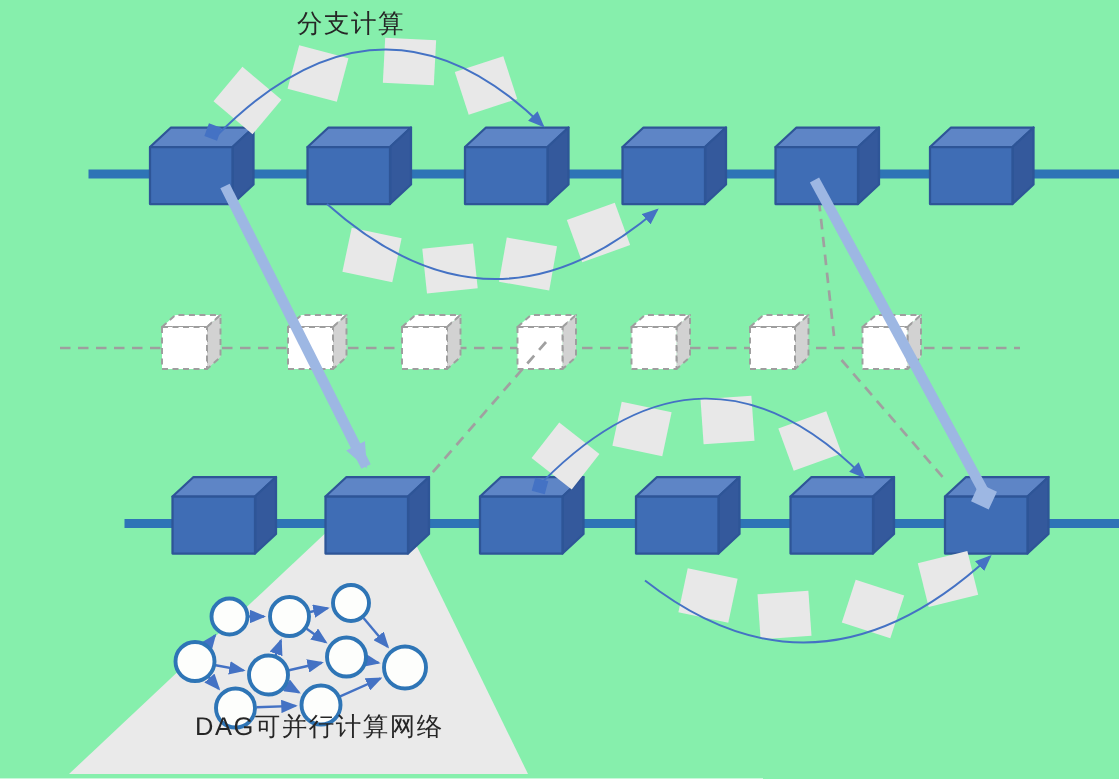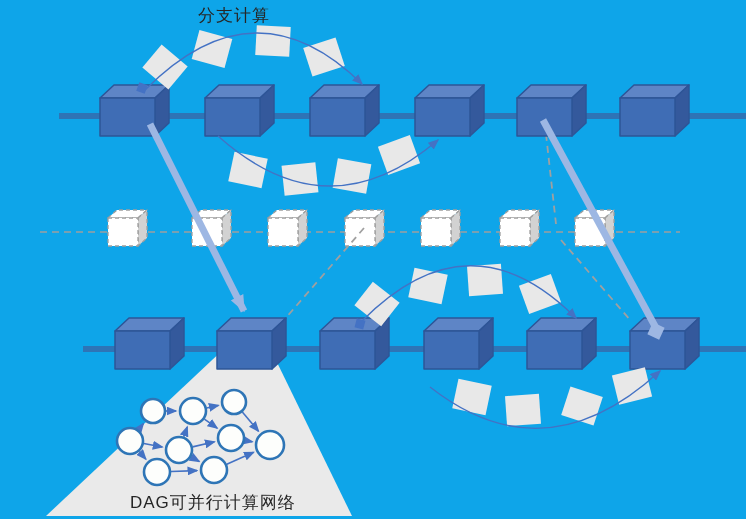--- a/index.html
+++ b/index.html
@@ -1,21 +1,21 @@
 <!DOCTYPE html>
 <html><head>
 <meta charset="utf-8">
 <style>
   html,body{margin:0;padding:0;background:#ffffff;}
   body{font-family:"Liberation Sans","DejaVu Sans",sans-serif;}
-  .stage{position:relative;width:746px;height:519px;background:#0ea5e9;overflow:hidden;}
+  .stage{position:relative;width:746px;height:519px;background:#86efac;overflow:hidden;}
   .stage svg{position:absolute;left:0;top:0;}
   .lbl{position:absolute;color:#262626;font-size:17px;letter-spacing:1px;white-space:nowrap;}
   .lbl-top{left:198px;top:4px;}
-  .lbl-bottom{left:130px;top:491px;}
+  .lbl-bottom{left:130px;top:473px;}
 </style>
 </head>
 <body>
 
 <div class="stage">
   <svg width="746" height="519" viewBox="0 0 746 519">
       <defs>
         <marker id="arr" markerUnits="userSpaceOnUse" markerWidth="11" markerHeight="9" refX="9.5" refY="4.5" orient="auto">
           <path d="M0,0 L11,4.5 L0,9 Z" fill="#4472c4"></path>
         </marker>

